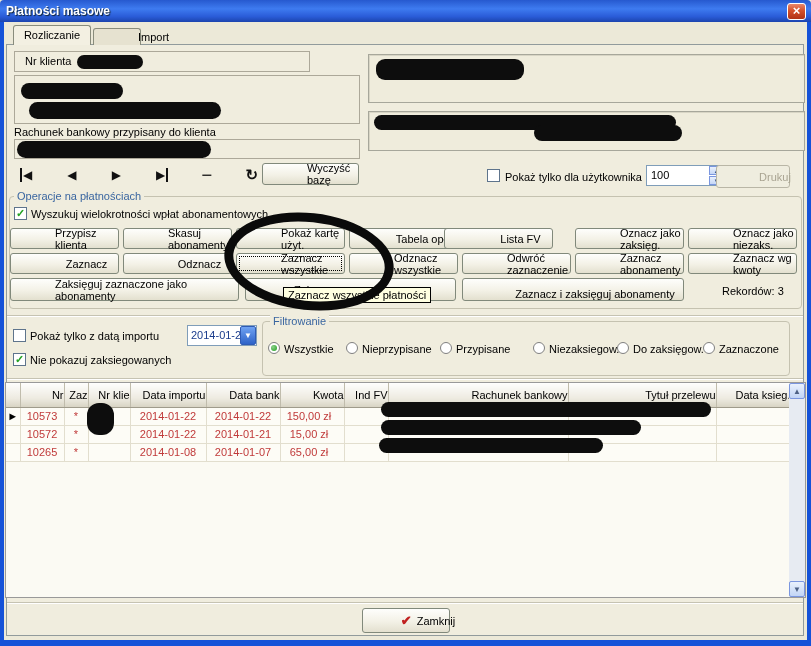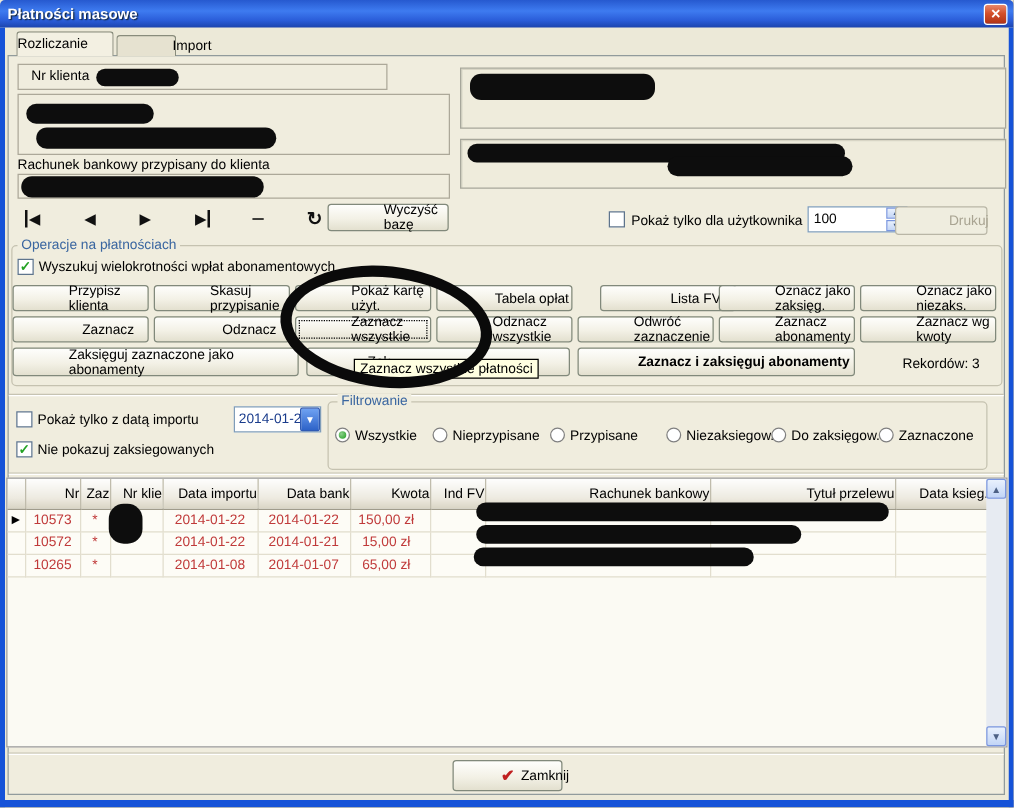--- a/index.html
+++ b/index.html
@@ -8,30 +8,30 @@
   .window { position:relative; width:811px; height:646px; background:#ECE9D8; overflow:hidden; }
   .titlebar { left:0; top:0; width:811px; height:22px;
     background:linear-gradient(180deg,#2659CF 0%,#3E7BF0 40%,#2A5CD8 75%,#1C44AE 100%);
     border-radius:4px 4px 0 0; display:flex; align-items:center; padding:0 6px; }
   .title-text { color:#fff; font-weight:bold; font-size:12px; text-shadow:1px 1px 1px #123; }
   .close-btn { position:absolute; right:5px; top:3px; width:19px; height:17px; border:1px solid #fff;
     border-radius:3px; background:linear-gradient(180deg,#E8876B 0%,#D4502B 45%,#B03316 100%);
     color:#fff; font-weight:bold; font-size:13px; line-height:14px; text-align:center; cursor:pointer; }
   .border-strip { background:#1552D8; }
   .page { border:1px solid #919B9C; background:#F0EDDE; }
-  .tab { border:1px solid #898C7C; border-bottom:none; border-radius:3px 3px 0 0; }
+  .tab { border:1px solid #898C7C; border-bottom:none; border-radius:3px 3px 0 0; text-align:center; }
   .tab.active { background:#F3F0E2; z-index:3; padding-top:3px; }
   .tab.inactive { background:#E6E2D0; z-index:1; padding-top:2px; }
   .fieldbox { border:1px solid #ACA899; background:#F0EDDE; }
   .sunkpanel { border:1px solid #A7A79B; background:#EFECDC; box-shadow:inset 1px 1px 0 #D8D5C5; }
   .blob { background:#0D0D0D; border-radius:9px; }
   .btn { background:linear-gradient(180deg,#FEFEFC 0%,#F3F1E6 55%,#E3E0CF 100%);
     border:1px solid #81897B; border-radius:3px; display:flex; align-items:center; justify-content:center;
     font-size:11px; cursor:pointer;padding-left:44px; }
-  .btn.bold { font-weight:bold; }
+  .btn.bold { font-weight:normal;align-items:flex-end; }
   .btn.focused { outline:1px dotted #000; outline-offset:-4px; }
   .btn.disabled { color:#A9A492; background:#EFEDDF; border-color:#B9B6A6; cursor:default; }
   .groupbox { border:1px solid #C5C2B0; border-radius:4px; }
   .grouplabel { background:#F0EDDE; padding:0 3px; color:#3A66A0; }
   .cb { width:13px; height:13px; border:1px solid #5E748C; background:#fff; display:flex;
     align-items:center; justify-content:center; font-size:11px; font-weight:bold; color:#23A223; cursor:pointer; }
   .radio { width:12px; height:12px; border:1px solid #808080; border-radius:50%; background:#fff;
     display:flex; align-items:center; justify-content:center; cursor:pointer; }
   .radio .dot { width:6px; height:6px; border-radius:50%; background:radial-gradient(circle at 35% 35%,#8CD08C,#1E9E1E); }
   .navico { color:#111; font-size:12px; cursor:pointer; display:inline-flex; align-items:center; }
@@ -142,29 +142,29 @@
   <span class="abs grouplabel" style="left:14px;top:190px;z-index:2;">Operacje na płatnościach</span>
   <div class="abs cb" style="left:14px;top:207px;z-index:2;">
       <span>✓</span>
     </div>
   <span class="abs" style="left:31px;top:208px;z-index:2;">Wyszukuj wielokrotności wpłat abonamentowych</span>
 
   <div class="abs btn" style="left:10px;top:228px;width:109px;height:21px;z-index:2;">
       <span>Przypisz klienta</span>
     </div>
   <div class="abs btn" style="left:123px;top:228px;width:109px;height:21px;z-index:2;">
-      <span>Skasuj przypisanie</span>
+      <span>Skasuj abonamenty</span>
     </div>
   <div class="abs btn" style="left:236px;top:228px;width:109px;height:21px;z-index:2;">
       <span>Pokaż kartę użyt.</span>
     </div>
   <div class="abs btn" style="left:349px;top:228px;width:109px;height:21px;z-index:2;">
       <span>Tabela opłat</span>
     </div>
-  <div class="abs btn" style="left:480px;top:228px;width:109px;height:21px;z-index:2;">
+  <div class="abs btn" style="left:444px;top:228px;width:109px;height:21px;z-index:2;">
       <span>Lista FV</span>
     </div>
   <div class="abs btn" style="left:575px;top:228px;width:109px;height:21px;z-index:2;">
       <span>Oznacz jako zaksięg.</span>
     </div>
   <div class="abs btn" style="left:688px;top:228px;width:109px;height:21px;z-index:2;">
       <span>Oznacz jako niezaks.</span>
     </div>
 
   <div class="abs btn" style="left:10px;top:253px;width:109px;height:21px;z-index:2;">

